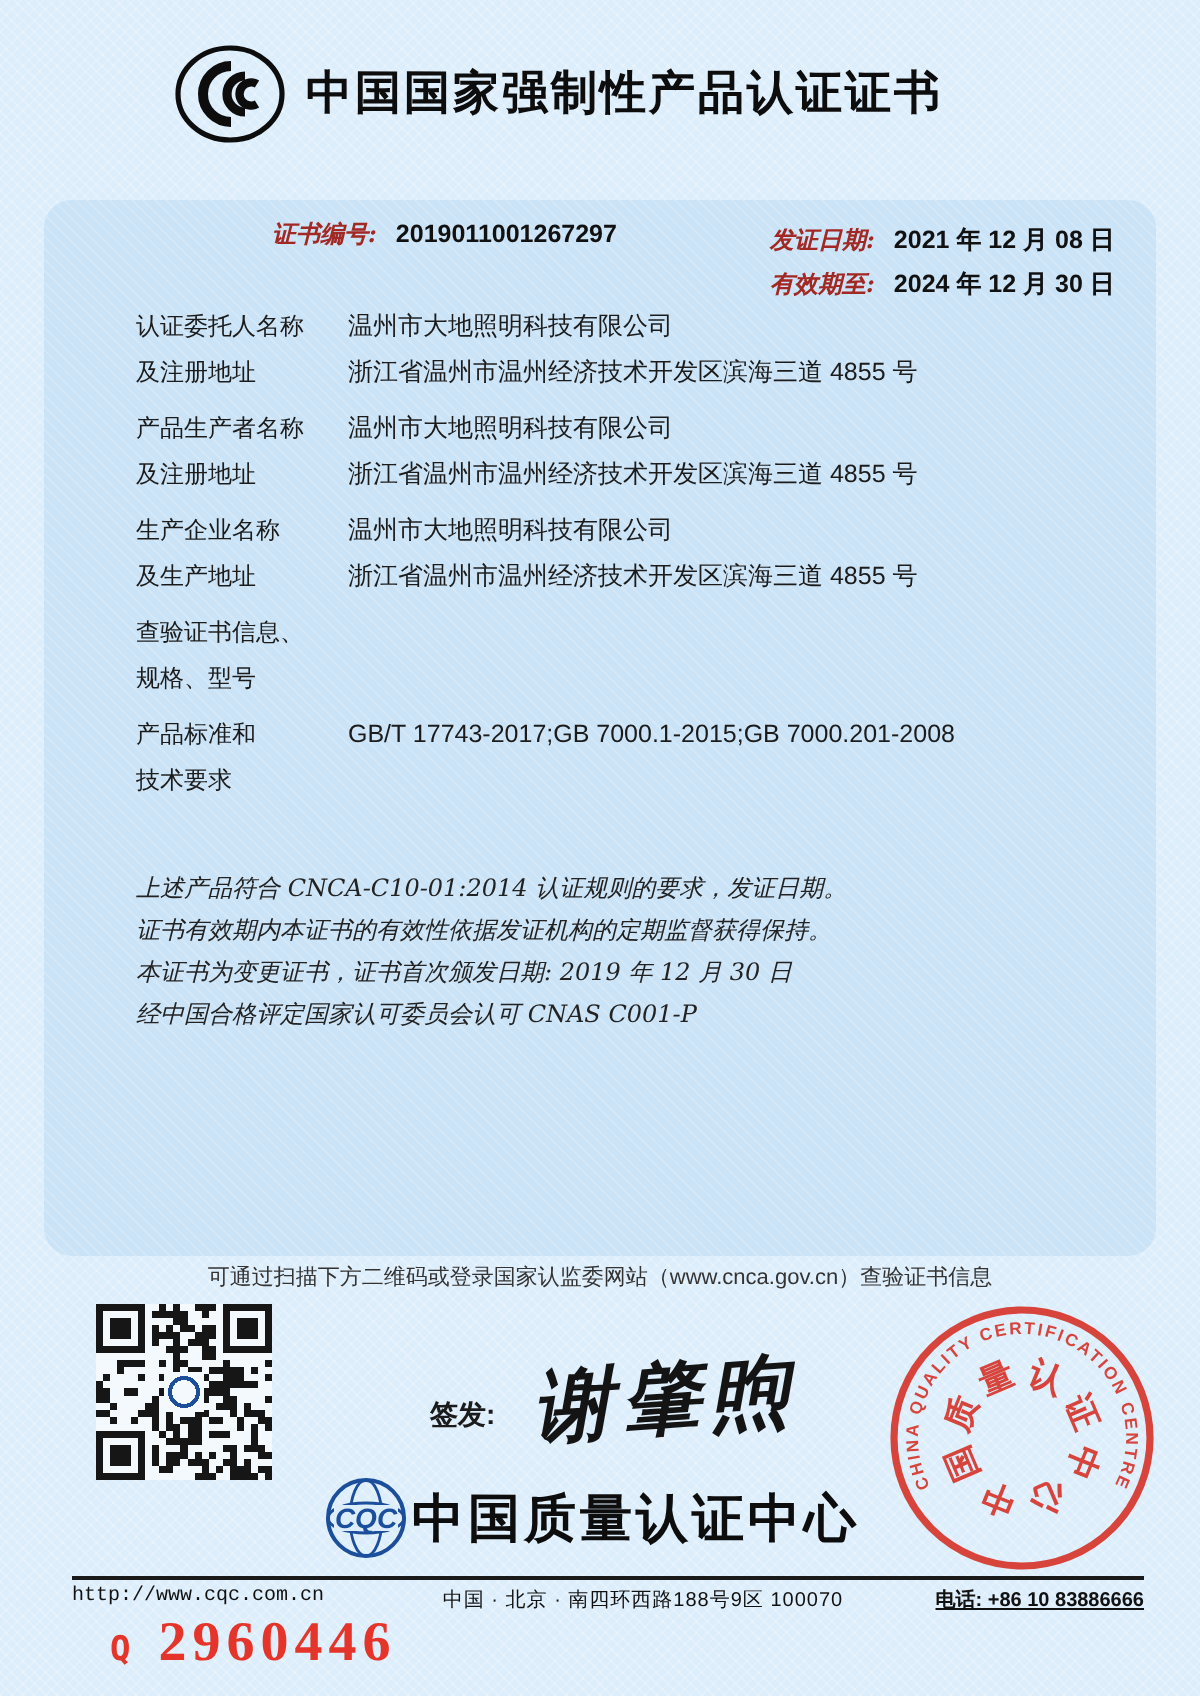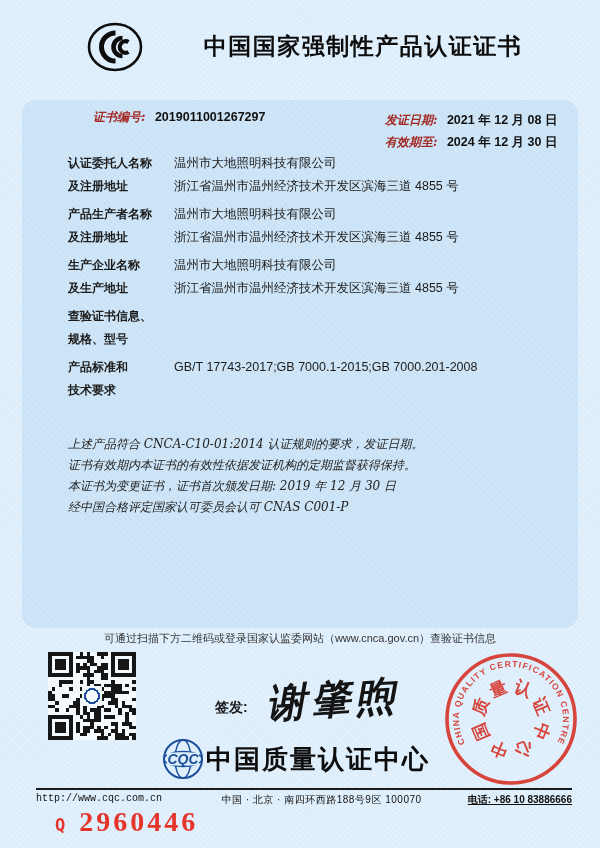--- a/index.html
+++ b/index.html
@@ -5,39 +5,39 @@
   html,body{margin:0;padding:0;}
   .page{
     position:relative; width:600px; height:848px; overflow:hidden;
     background-color:#dcedfb;
     background-image:
       repeating-linear-gradient(45deg, rgba(255,255,255,.22) 0 1px, transparent 1px 4px),
       repeating-linear-gradient(-45deg, rgba(255,255,255,.18) 0 1px, transparent 1px 4px);
     font-family:"Liberation Sans", sans-serif; color:#1b1b1b;
   }
   
-  .hdr{position:absolute; left:0; top:0; width:100%; height:95px;text-align:center;}
+  .hdr{position:absolute; left:0; top:0; width:100%; height:95px;}
   .ccc-logo{position:absolute; left:87px; top:22px;}
   .title{
     position:absolute; left:153px; top:31px; width:420px;
     font-size:23px; font-weight:bold; letter-spacing:1.5px; color:#0d0d0d;
   }
   
   .panel{
     position:absolute; left:22px; top:100px; width:556px; height:528px;
     background-color:#cbe3f6; border-radius:14px;
     background-image:repeating-linear-gradient(45deg, rgba(255,255,255,.15) 0 1px, transparent 1px 4px);
   }
   .meta-left{position:absolute; left:71px; top:9px; font-size:12.5px; white-space:nowrap;}
   .meta-right{position:absolute; left:363px; top:9px; font-size:12.5px; line-height:22px; white-space:nowrap;}
   .rlab{color:#a22823; font-family:"DejaVu Serif", serif; font-style:italic; font-weight:bold; font-size:12px; margin-right:6px;}
   .mval{font-weight:bold; color:#111;}
   .fields{position:absolute; left:46px; top:52px; right:22px;}
   .field{display:flex; margin-bottom:5px;}
-  .flabels{width:106px; flex:none; font-weight:bold; font-size:12px; line-height:23px; white-space:nowrap;}
+  .flabels{width:106px; flex:none; font-weight:normal; font-size:12px; line-height:23px; white-space:nowrap;}
   .fvalue{flex:1; font-size:12.5px; line-height:23px;}
   .fvalue .l2{margin-top:0;}
   .fvalue.dense{font-size:11.5px; line-height:17px;}
   .fvalue.dense .l2{line-height:13.5px; margin-top:1px;}
   .remarks{
     position:absolute; left:46px; top:334px; right:30px;
     font-family:"DejaVu Serif", serif; font-style:italic;
     font-size:12px; line-height:21px; color:#222;
   }
   
@@ -72,21 +72,21 @@
       <path d="M 28.5 11 A 11.5 11.5 0 1 0 28.5 39" fill="none" stroke="#0d0d0d" stroke-width="5"></path>
       <path d="M 35.5 16 A 8.6 8.6 0 1 0 35.5 34" fill="none" stroke="#0d0d0d" stroke-width="4.6"></path>
       <path d="M 41.5 20 A 5.8 5.8 0 1 0 41.5 30" fill="none" stroke="#0d0d0d" stroke-width="4.2"></path>
     </svg>
     <div class="title">中国国家强制性产品认证证书</div>
   </div>
 
   <div class="panel">
 
     <div class="meta-left">
-      <span class="rlab" style="color: rgb(162, 40, 35);">证书编号:</span>
+      <span class="rlab" style="color: rgb(162, 40, 35); margin-left: 43px;">证书编号:</span>
       <span class="mval">2019011001267297</span>
     </div>
     <div class="meta-right">
       <div>
         <span class="rlab" style="color: rgb(162, 40, 35);">发证日期:</span>
         <span class="mval">2021 年 12 月 08 日</span>
       </div>
       <div>
         <span class="rlab" style="color: rgb(162, 40, 35);">有效期至:</span>
         <span class="mval">2024 年 12 月 30 日</span>

